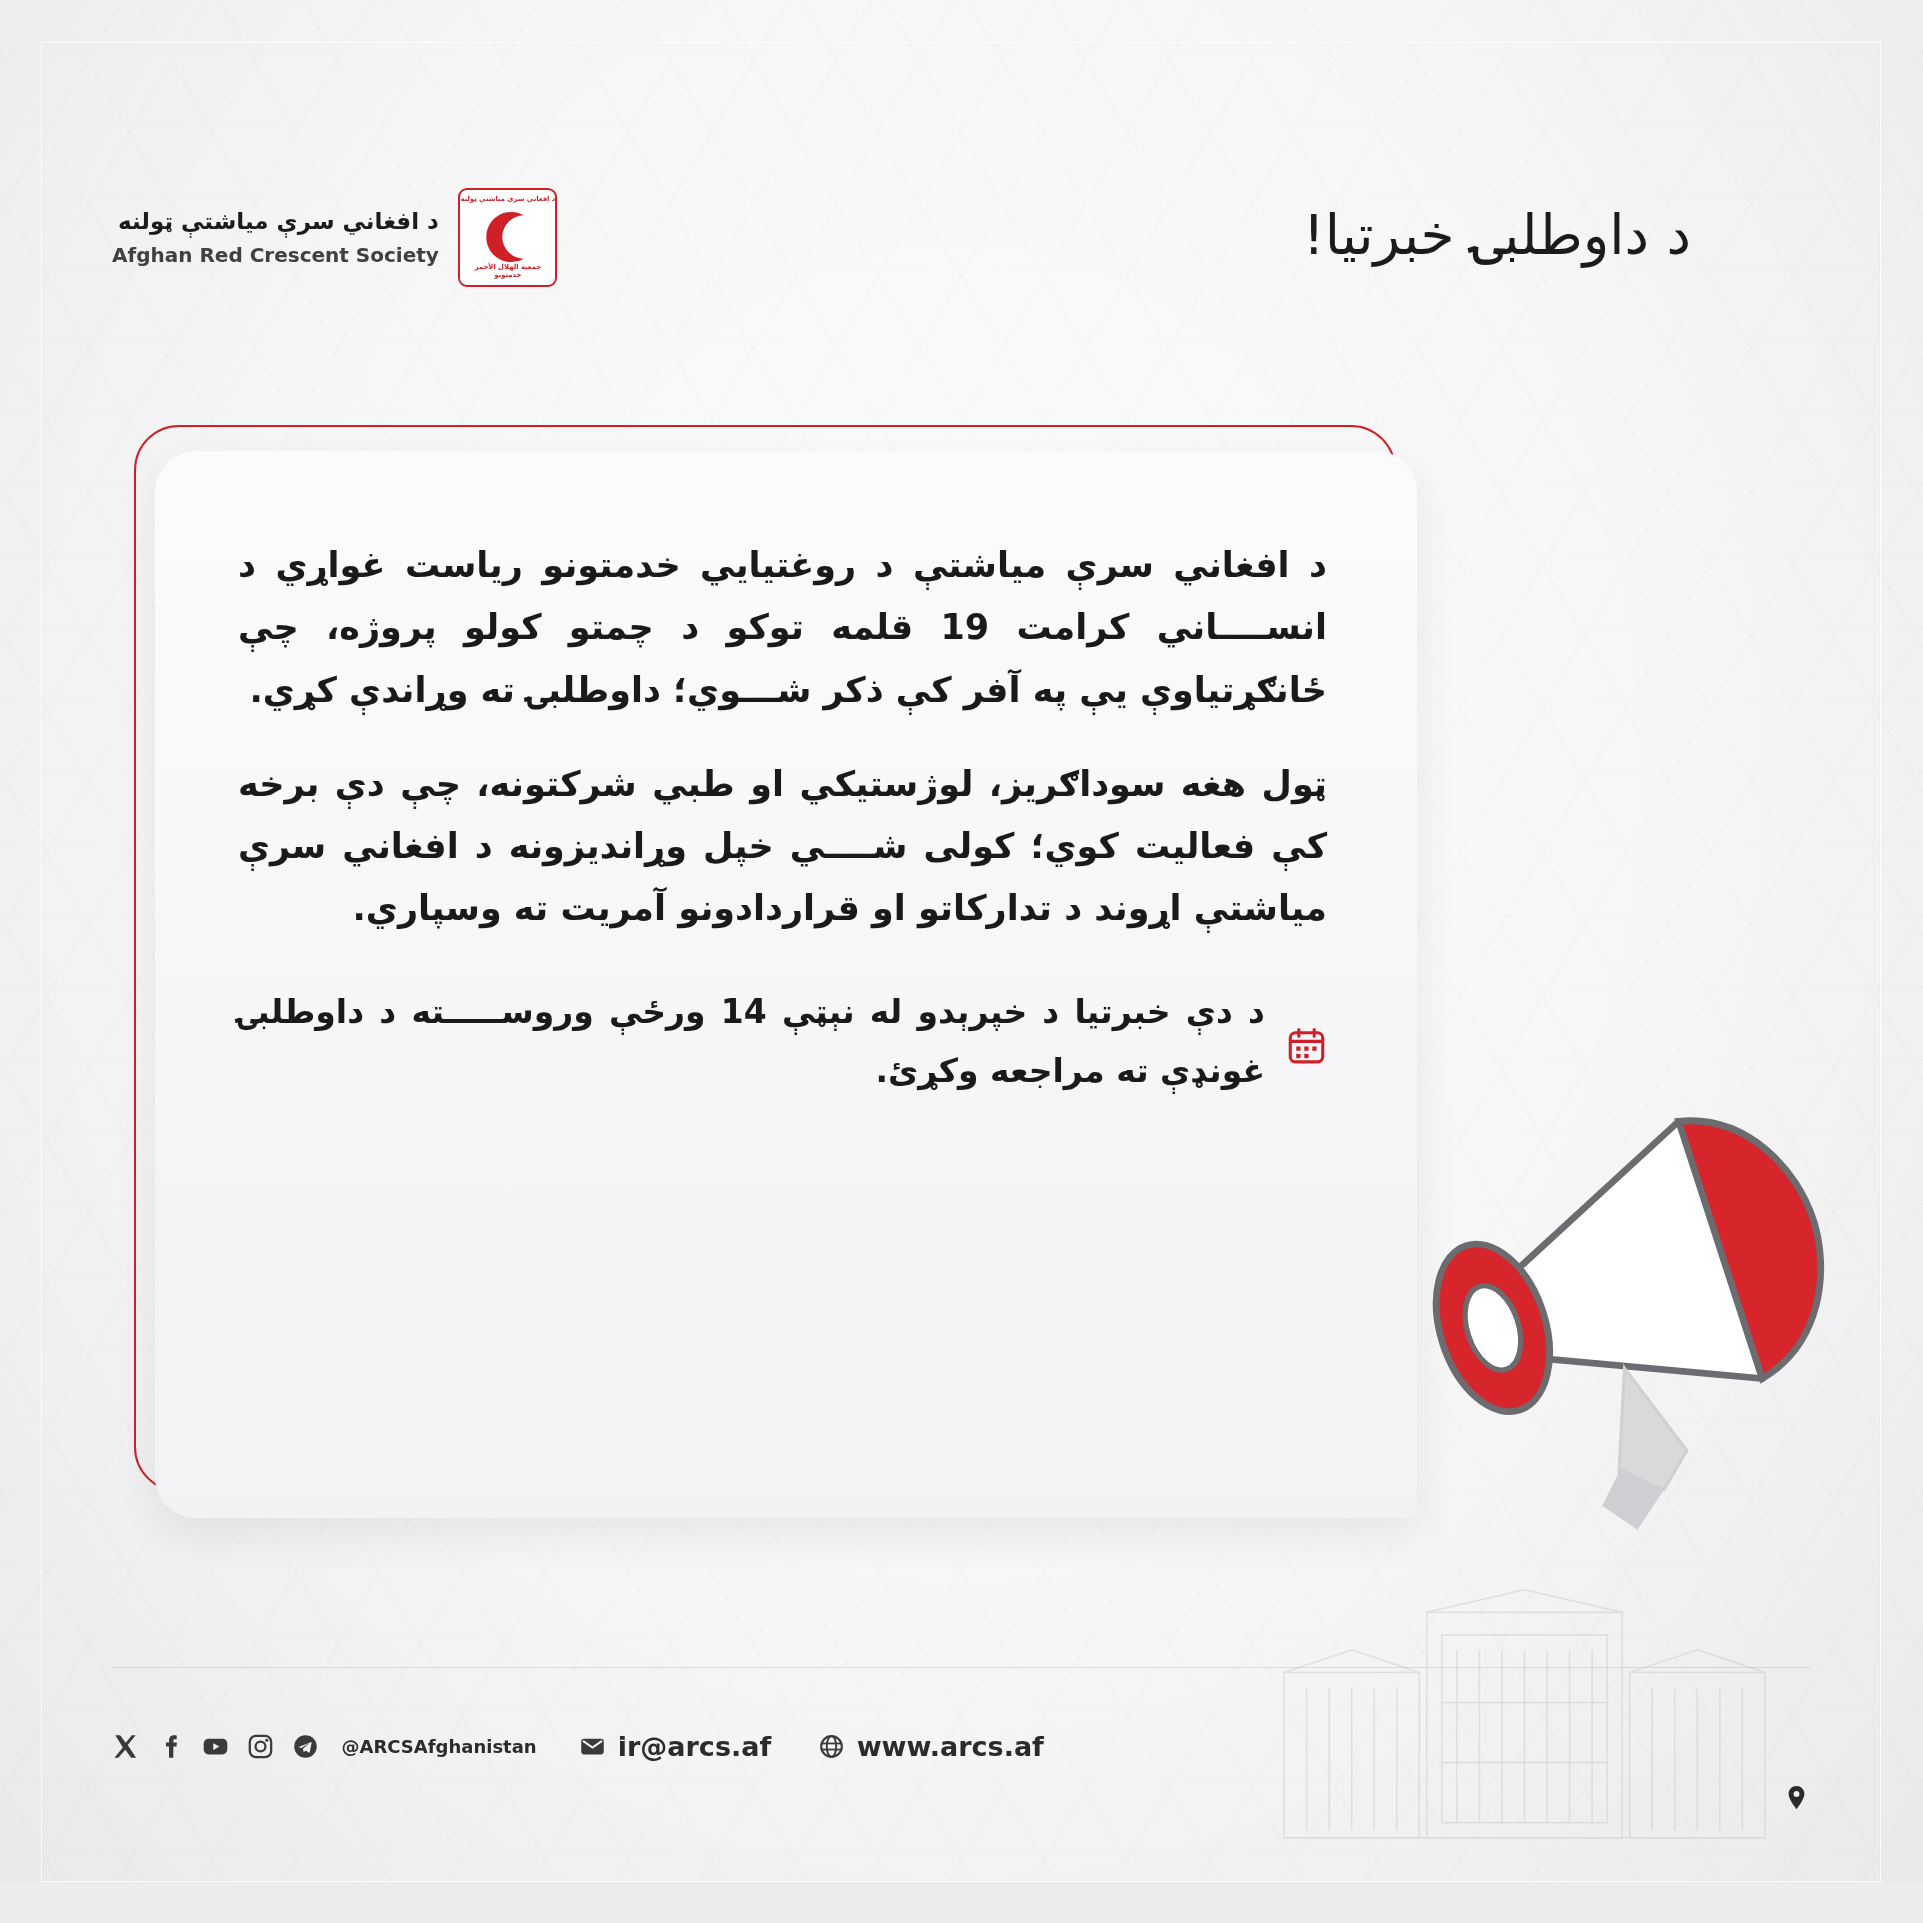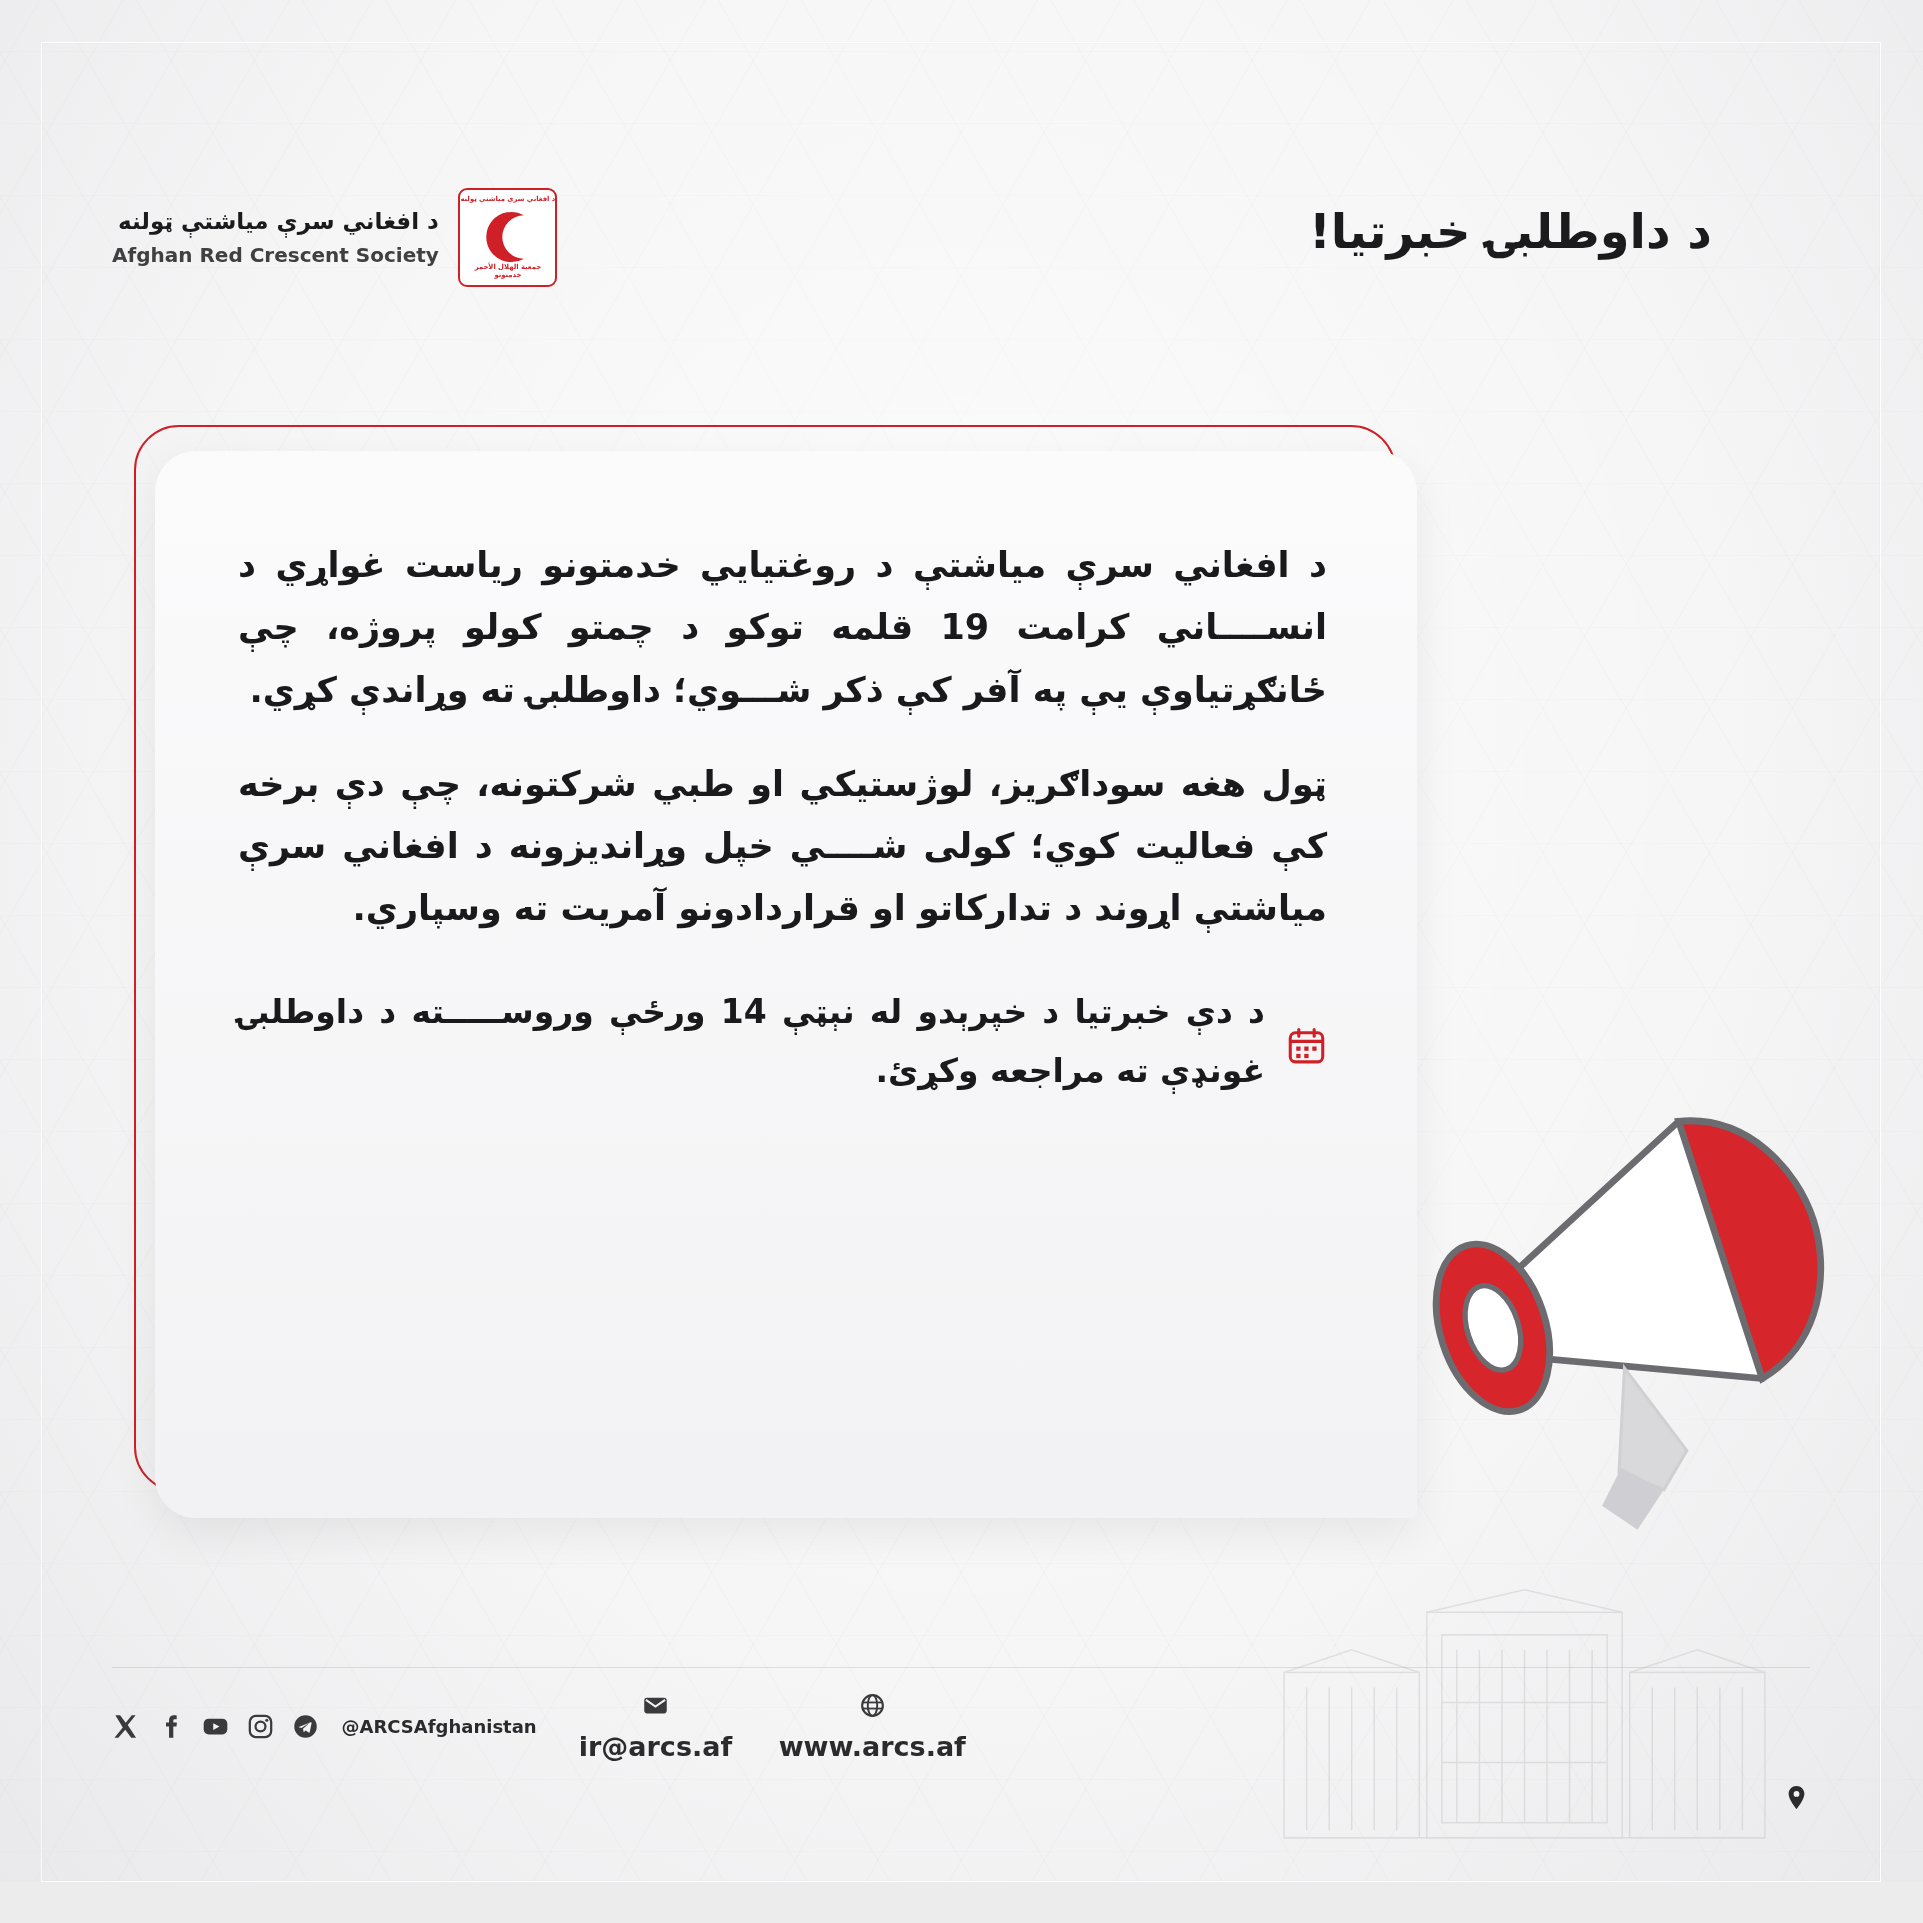--- a/index.html
+++ b/index.html
@@ -43,24 +43,24 @@
   
   .header {
     position: absolute;
     top: 180px;
     left: 113px;
     right: 113px;
     height: 135px;
   }
   .title {
     position: absolute;
-    right: 98px;
+    right: 119px;
     top: 22.5px;
-    font-size: 48px;
-    font-weight: bold;
+    font-size: 55px;
+    font-weight: normal;
     color: #1b1b1d;
     letter-spacing: 0;
     white-space: nowrap;
     direction: rtl;
   }
   .brand {
     position: absolute;
     left: 0;
     top: 7.5px;
     display: flex;
@@ -226,21 +226,20 @@
     margin-left: 6px;
     margin-right: 25.6px;
     direction: ltr;
   }
   .contact-item {
     display: flex;
     align-items: center;
     gap: 12px;
     margin-right: 30px;
     direction: ltr;
-    flex-direction: column;
   }
   .contact-item .txt {
     font-size: 27px;
     color: #2b2b2e;
     font-weight: 600;
   }
   .address-row {
     display: flex;
     align-items: center;
     gap: 13.5px;

